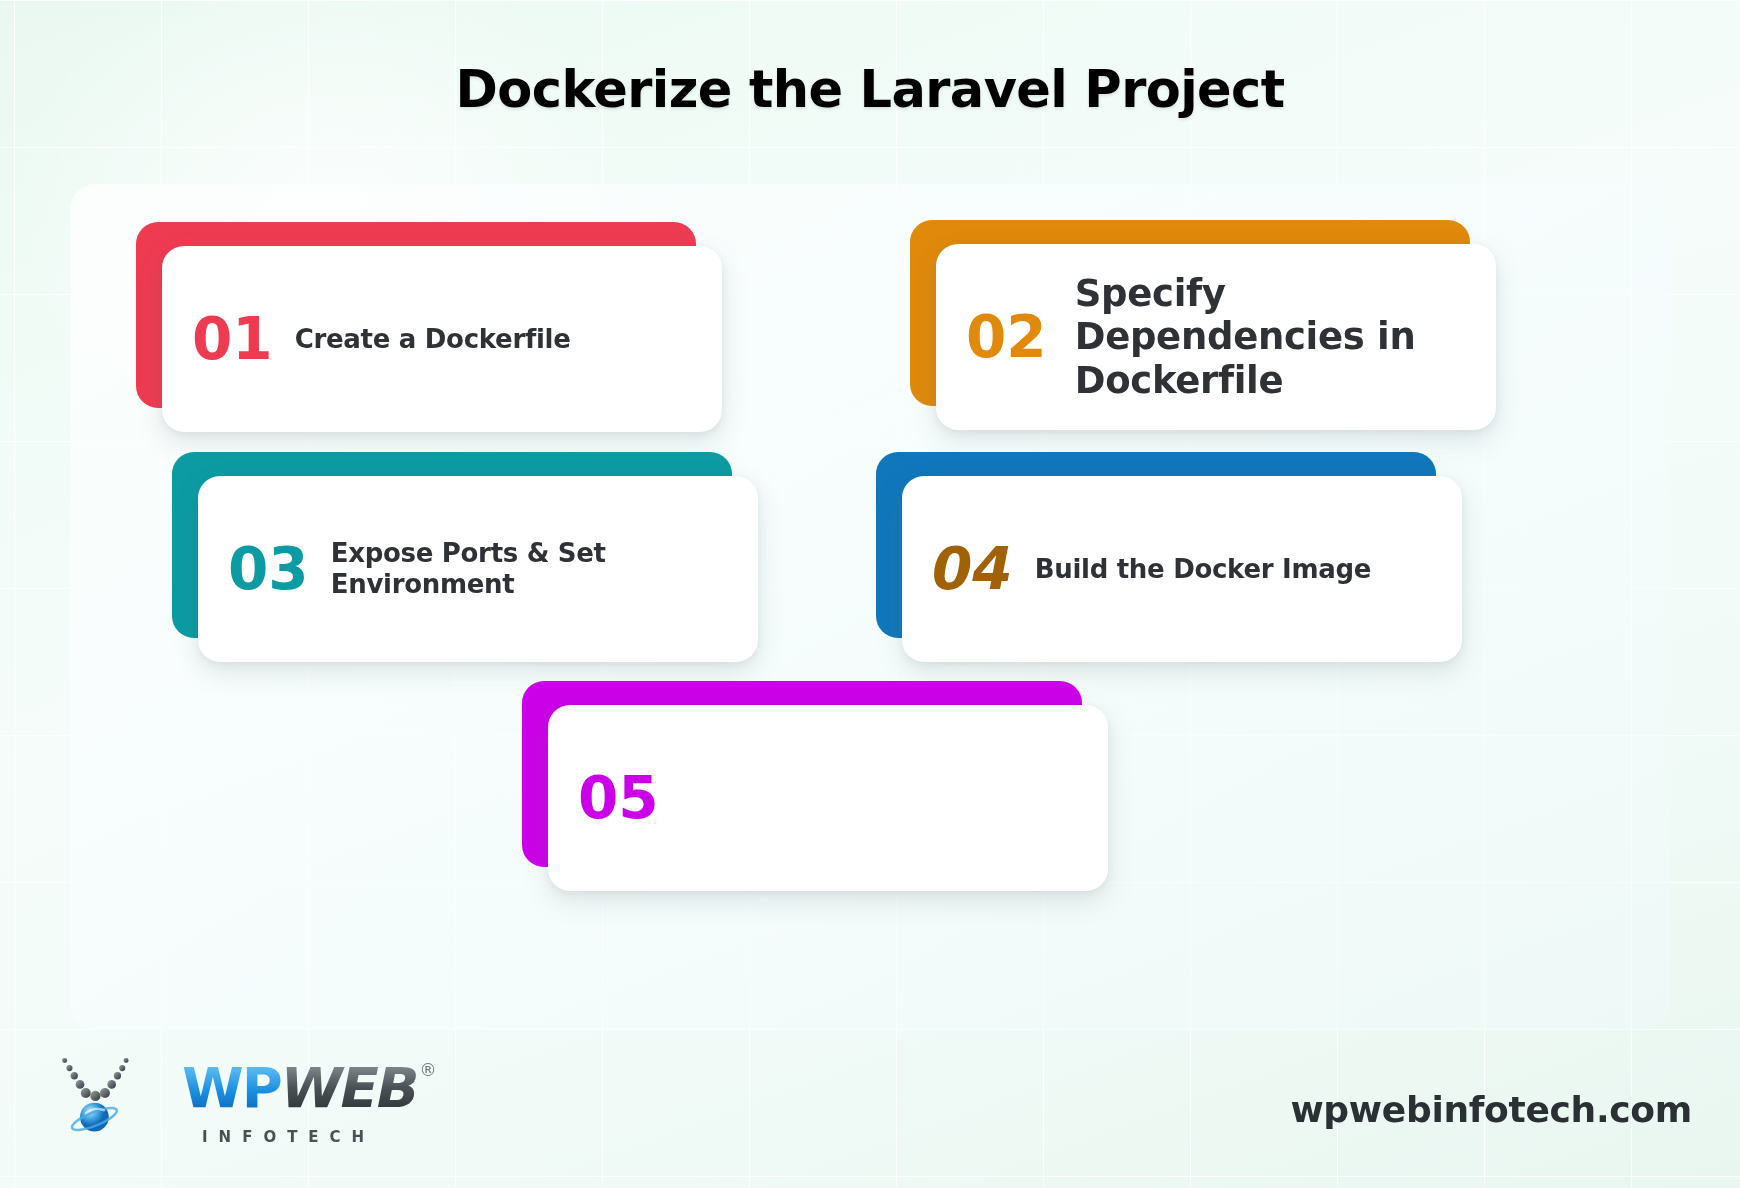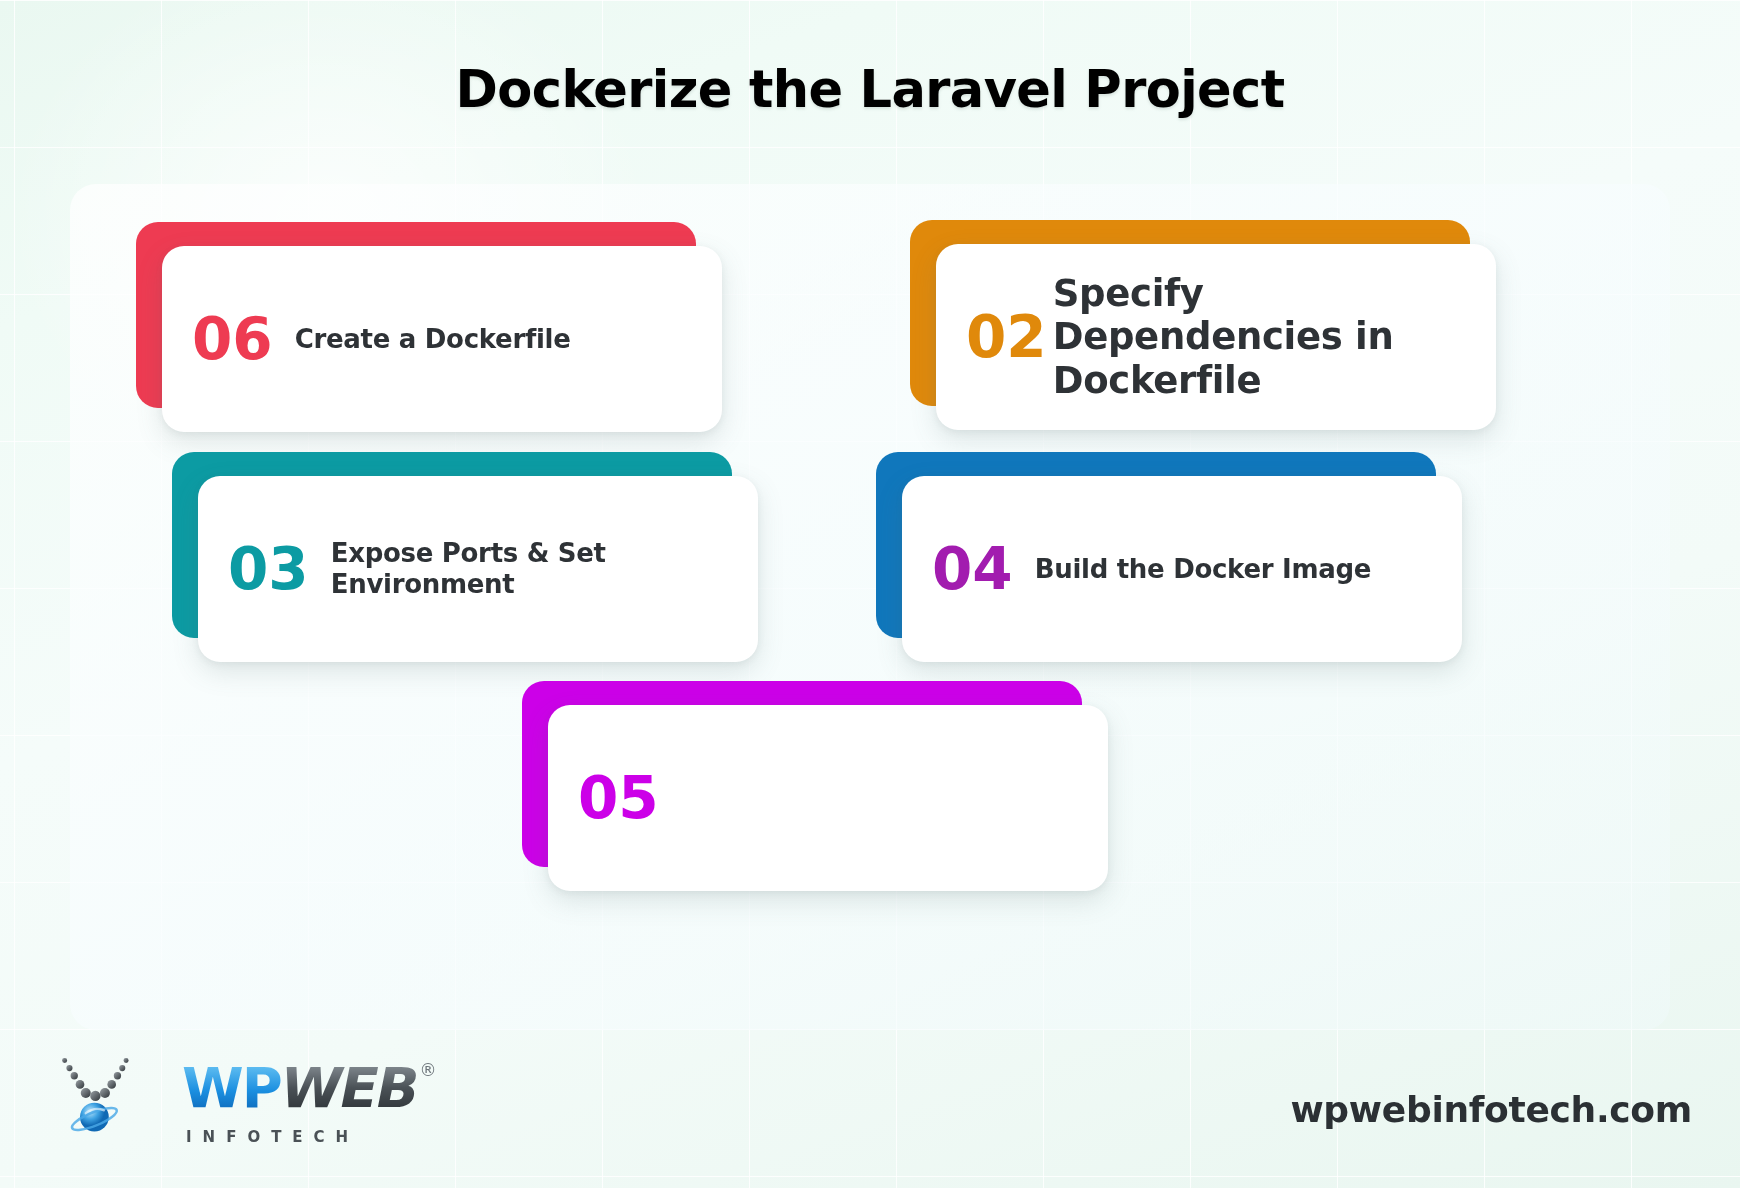--- a/index.html
+++ b/index.html
@@ -120,21 +120,21 @@
   }
 
   
   #step-card-1 { left: 136px; top: 222px; }
   #step-card-2 { left: 910px; top: 220px; }
   #step-card-3 { left: 172px; top: 452px; }
   #step-card-4 { left: 876px; top: 452px; }
   #step-card-5 { left: 522px; top: 681px; }
 
   #step-card-2 .step-label { font-size: 37px; }
-  #step-card-2 .card-body  { gap: 6px; }
+  #step-card-2 .card-body  { gap: 28px; }
 
   
   #footer-logo {
     position: absolute;
     left: 56px;
     bottom: 42px;
     display: flex;
     align-items: flex-start;
     gap: 30px;
   }
@@ -179,21 +179,21 @@
     margin-top: 2px;
     margin-left: 2px;
   }
 
   #logo-subtext {
     font-size: 15px;
     font-weight: 700;
     letter-spacing: 11px;
     color: #4a5156;
     margin-top: 12px;
-    margin-left: 4px;
+    margin-left: 20px;
     font-family: "DejaVu Sans", sans-serif;
   }
 
   #footer-website {
     position: absolute;
     right: 48px;
     bottom: 58px;
     font-size: 36px;
     font-weight: 700;
     color: #2b3034;
@@ -207,21 +207,21 @@
 <div id="grid-overlay"></div>
 <div id="soft-glow"></div>
 
 <h1 id="page-title">Dockerize the Laravel Project</h1>
 
 <div id="content-panel"></div>
 
 <div class="step-card" id="step-card-1">
   <div class="accent-shape" style="background: rgb(238, 59, 82);"></div>
   <div class="card-body">
-    <span class="step-number" style="color: rgb(238, 59, 82);">06</span>
+    <span class="step-number" style="color: rgb(238, 59, 82);">01</span>
     <span class="step-label">Create a Dockerfile</span>
   </div>
 </div>
 
 <div class="step-card" id="step-card-2">
   <div class="accent-shape" style="background: rgb(224, 137, 11);"></div>
   <div class="card-body">
     <span class="step-number" style="color: rgb(224, 137, 11);">02</span>
     <span class="step-label">Specify Dependencies in Dockerfile</span>
   </div>
@@ -231,21 +231,21 @@
   <div class="accent-shape" style="background: rgb(12, 155, 163);"></div>
   <div class="card-body">
     <span class="step-number" style="color: rgb(12, 155, 163);">03</span>
     <span class="step-label">Expose Ports &amp; Set Environment</span>
   </div>
 </div>
 
 <div class="step-card" id="step-card-4">
   <div class="accent-shape" style="background: rgb(16, 119, 188);"></div>
   <div class="card-body">
-    <span class="step-number" style="color: #a21caf;">04</span>
+    <span class="step-number" style="color: #a16207; font-style: italic;">04</span>
     <span class="step-label">Build the Docker Image</span>
   </div>
 </div>
 
 <div class="step-card" id="step-card-5">
   <div class="accent-shape" style="background: rgb(204, 0, 232);"></div>
   <div class="card-body">
     <span class="step-number" style="color: rgb(204, 0, 232);">05</span>
   </div>
 </div>

